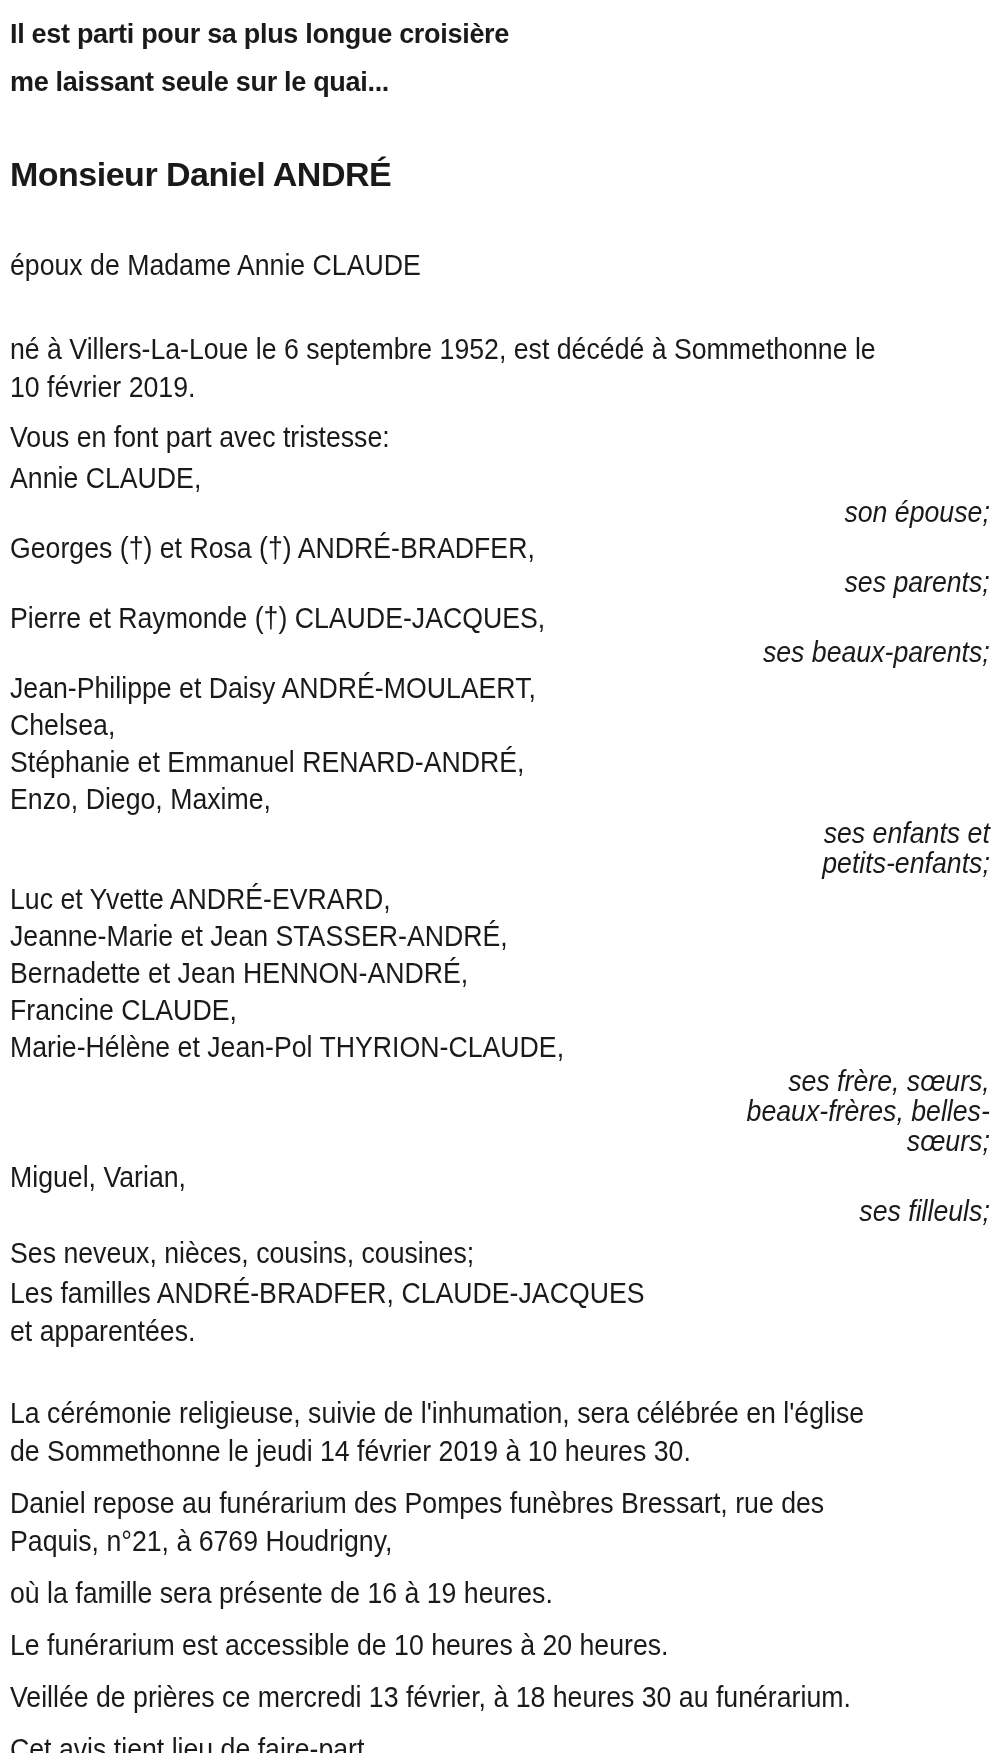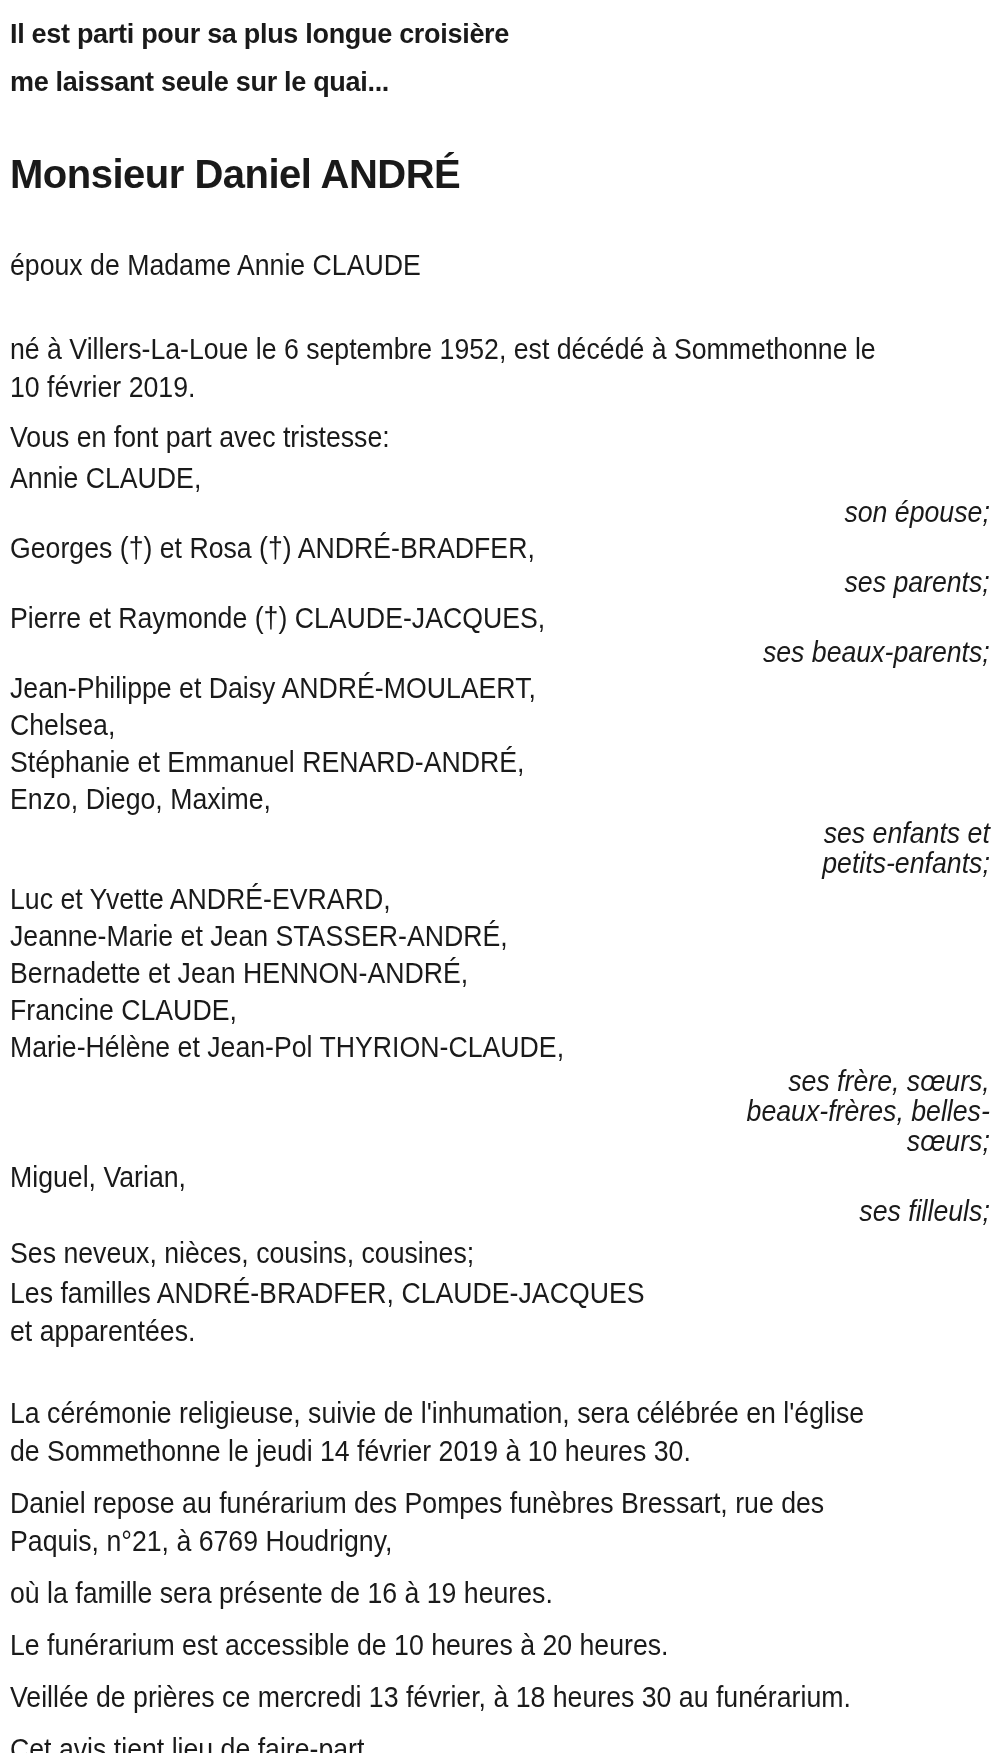--- a/index.html
+++ b/index.html
@@ -21,21 +21,21 @@
   .epigraph {
     font-size: 27px;
     font-weight: 700;
     line-height: 48px;
     letter-spacing: -0.3px;
     margin: 2px 0 0 0;
   }
 
   
   .title {
-    font-size: 40px;
+    font-size: 34px;
     font-weight: 700;
     line-height: 44px;
     margin: 46px 12px 0 0;
     letter-spacing: -0.5px;
   }
 
   
   .condensed {
     width: 1065px;
     transform: scaleX(0.92);

